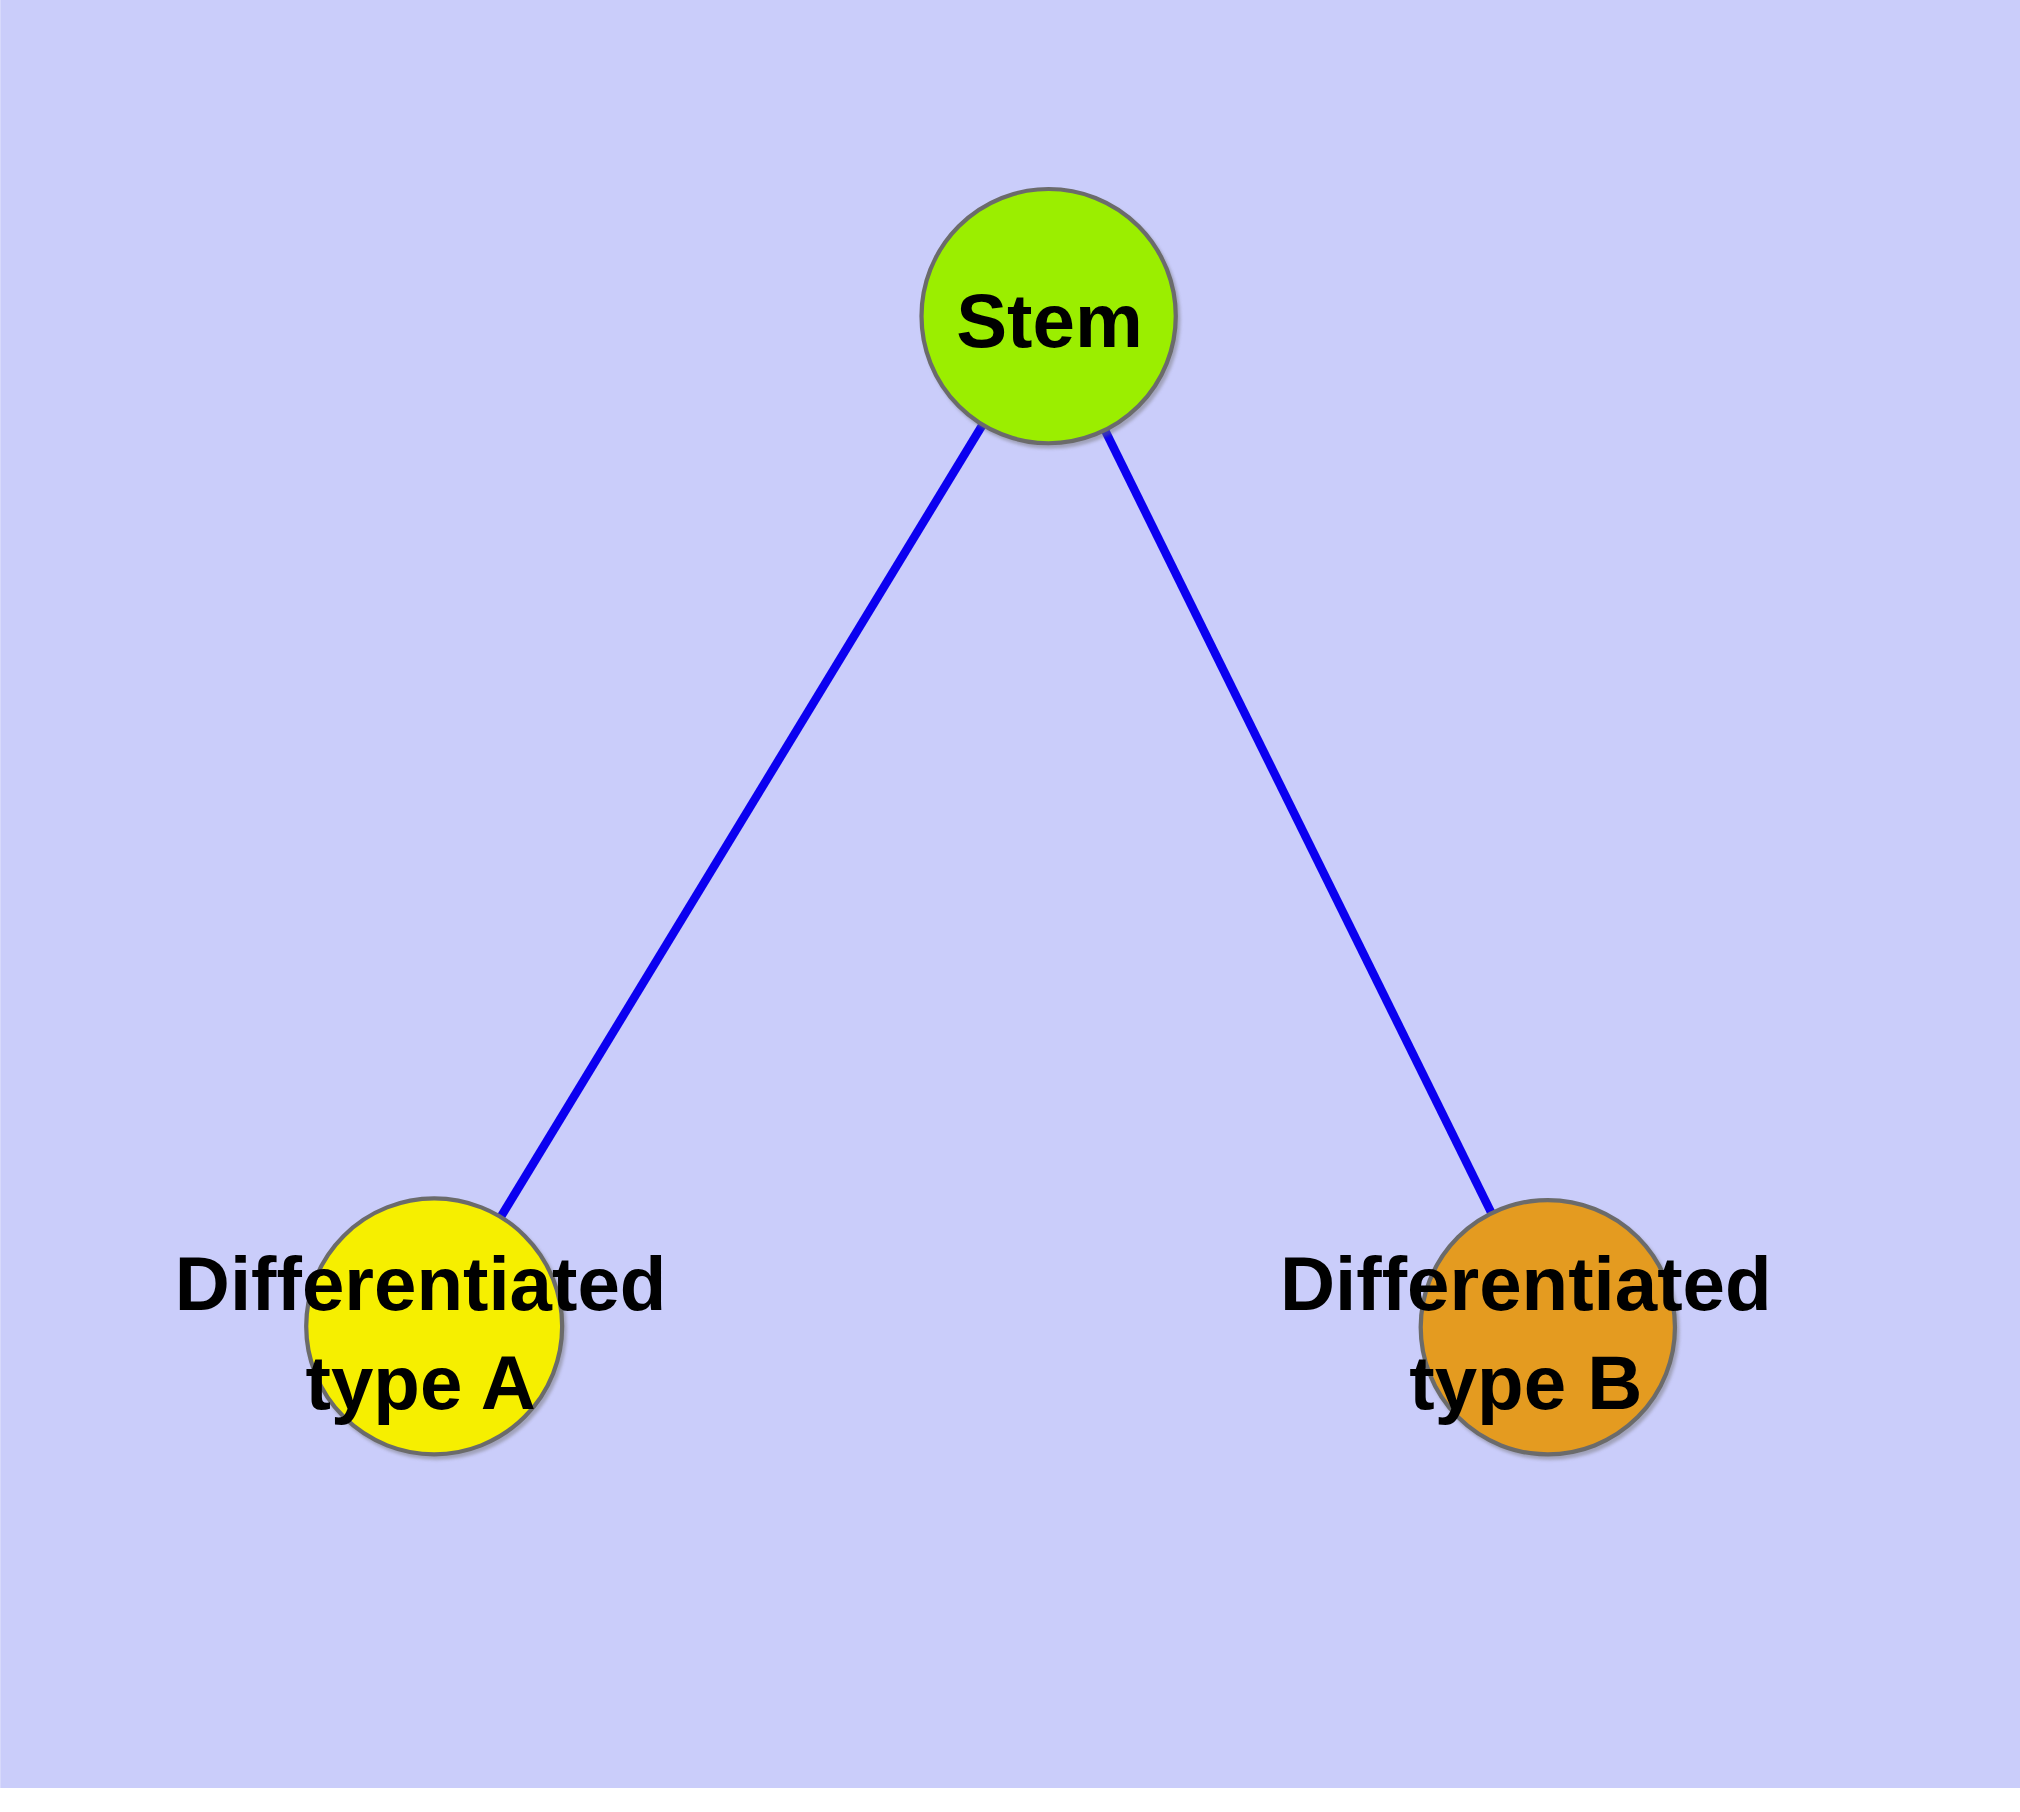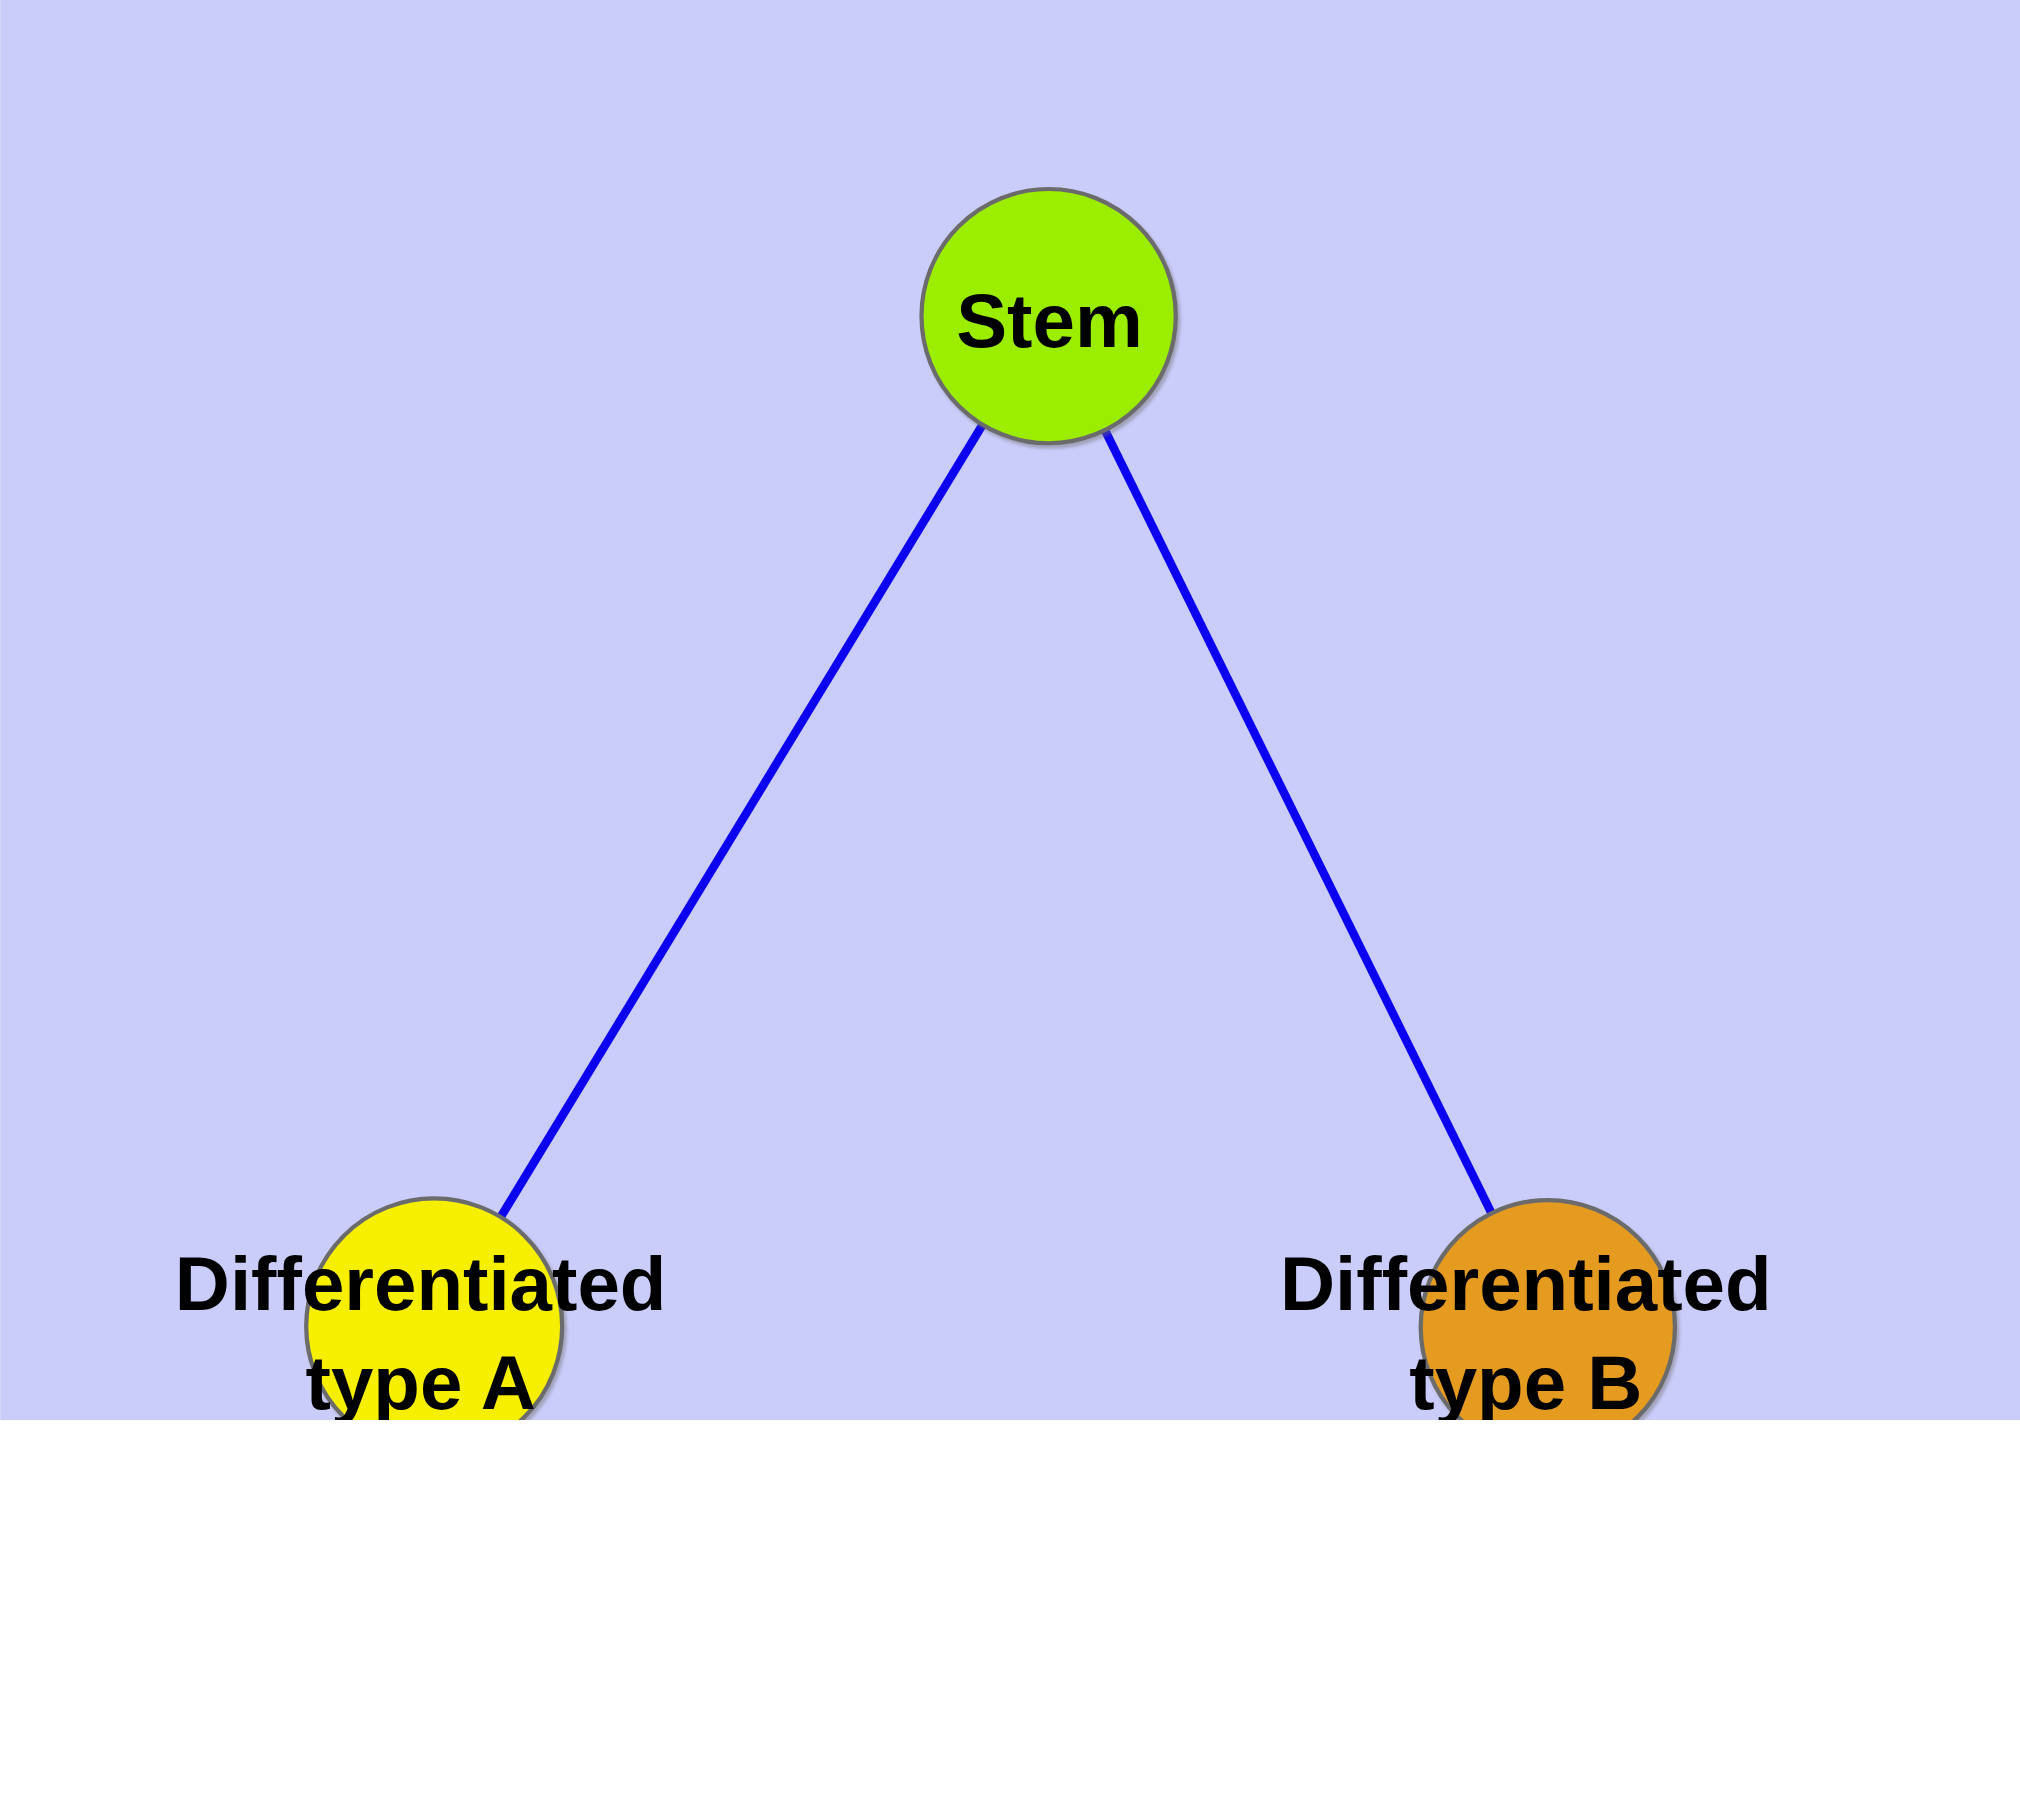--- a/index.html
+++ b/index.html
@@ -2,21 +2,21 @@
 <html style="font-size:13.6px"><head>
 <meta charset="utf-8">
 <style>
   html, body {
     margin: 0;
     padding: 0;
   }
   .stage {
     position: relative;
     width: 2021px;
-    height: 1420px;
+    height: 1788px;
     overflow: hidden;
   }
   svg {
     display: block;
   }
   .node-circle {
     stroke: #6b6b6b;
     stroke-width: 5px;
     filter: drop-shadow(3px 4px 2px rgba(110,110,110,0.45));
   }

